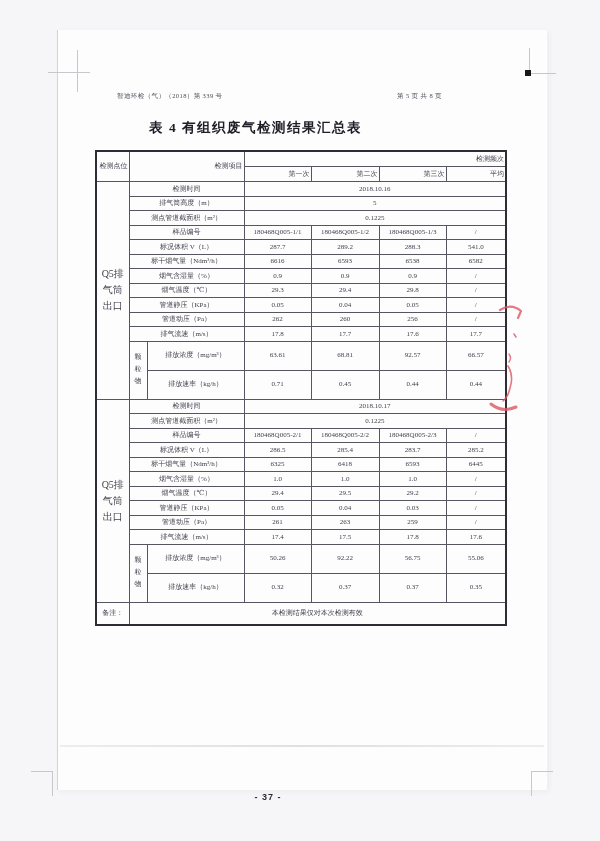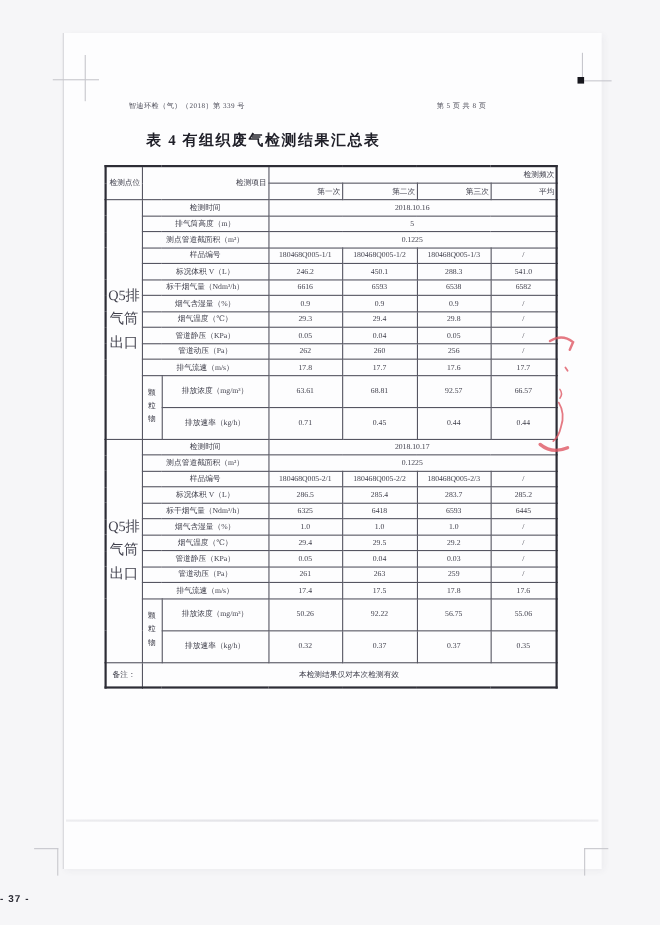--- a/index.html
+++ b/index.html
@@ -21,50 +21,49 @@
     background:linear-gradient(to right,#ededf0,#dfdfe4,#ededf0);
   }
   
   .mark{position:absolute;background:#c7c7cd;}
   .dot-black{position:absolute;width:6px;height:6px;background:#17171d;}
   
   .doc-header{position:absolute;top:92px;left:0;width:600px;font-size:6.5px;letter-spacing:.4px;color:#4c4c58;}
   .doc-header .hl{position:absolute;left:117px;top:0;}
   .doc-header .hr{position:absolute;left:397px;top:0;}
   .doc-title{
-    position:absolute;top:119px;left:0;width:479px;text-align:center;
+    position:absolute;top:119px;left:16px;width:479px;text-align:center;
     font-size:13.5px;font-weight:bold;letter-spacing:1.5px;color:#1e1e27;
   }
   
   table.report{
     position:absolute;left:95px;top:150px;width:410px;
     border-collapse:collapse;table-layout:fixed;
     font-size:7px;line-height:1.15;color:#3f3f4b;
   }
   table.report td{
     border:1px solid #565662;
     text-align:center;vertical-align:middle;
     padding:0 1px;overflow:hidden;
   }
   table.report{border:2px solid #2d2d36;}
   tr.hrow td{height:14px;text-align:right;}
   tr.r td{height:13.5px;}
   tr.tall td{height:28px;}
   tr.noterow td{height:21px;}
-  td.loc{font-size:13px;line-height:1.6;padding:0 3px;}
+  td.loc{font-size:10px;line-height:1.6;padding:0 3px;}
   td.vert div{width:9px;margin:0 auto;word-break:break-all;line-height:1.7;}
   td.notetext{text-align:left;padding-left:6px;margin-top:36px;}
   
   .red-anno{position:absolute;left:487px;top:296px;}
   
   .footer-num{
-    position:absolute;top:792px;left:0;width:536px;
+    position:absolute;top:792px;left:0;width:536px;text-align:center;
     font-size:9px;font-weight:bold;color:#2b2b34;letter-spacing:1px;
     font-family:"Liberation Sans","DejaVu Sans",sans-serif;
-    margin-top:20px;
   }
 </style>
 </head>
 <body>
 
 <div class="sheet"></div>
 <div class="page-edge-bottom"></div>
 
 <div class="mark" style="left:48px;top:72px;width:42px;height:1px;"></div>
 <div class="mark" style="left:77px;top:50px;width:1px;height:42px;"></div>
@@ -122,22 +121,22 @@
   </tr>
   <tr class="r">
     <td colspan="2">样品编号</td>
     <td>180468Q005-1/1</td>
     <td>180468Q005-1/2</td>
     <td>180468Q005-1/3</td>
     <td>/</td>
   </tr>
   <tr class="r">
     <td colspan="2">标况体积 V（L）</td>
-    <td>246.2</td>
-    <td>450.1</td>
+    <td>287.7</td>
+    <td>289.2</td>
     <td>288.3</td>
     <td>541.0</td>
   </tr>
   <tr class="r">
     <td colspan="2">标干烟气量（Ndm³/h）</td>
     <td>6616</td>
     <td>6593</td>
     <td>6538</td>
     <td>6582</td>
   </tr>

